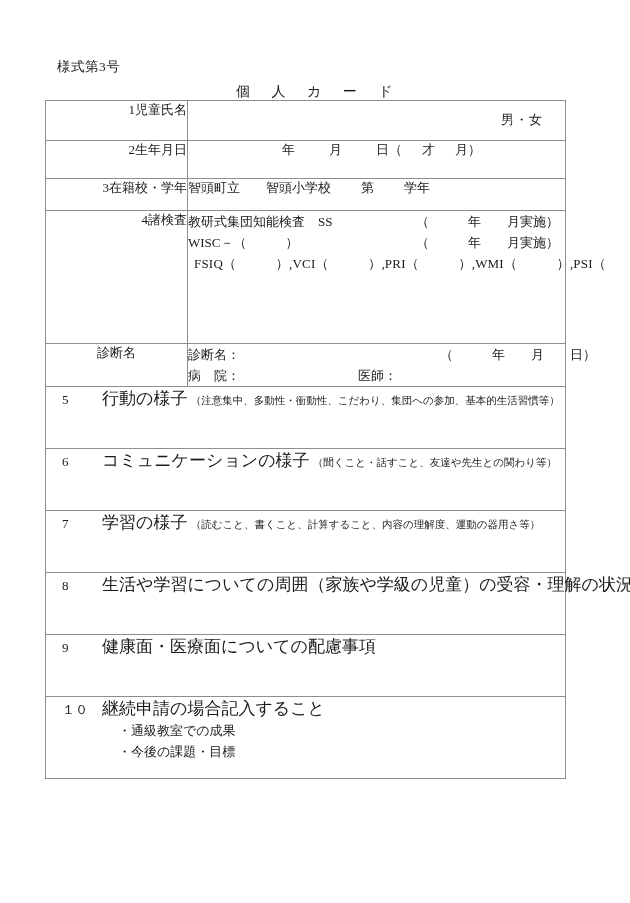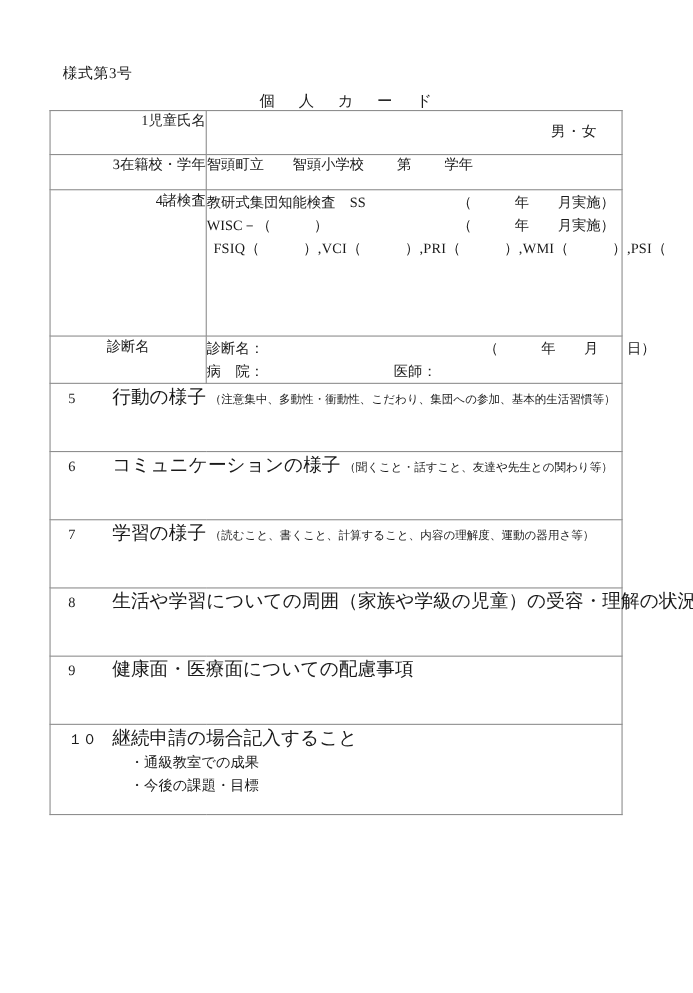--- a/index.html
+++ b/index.html
@@ -188,20 +188,28 @@
 
       <tr class="r1">
         <td class="lbl-cell">
           <span class="num">1</span><span class="txt">児童氏名</span>
         </td>
         <td class="val-cell">
           <span class="gender">男・女</span>
         </td>
       </tr>
 
+      <tr class="r2">
+        <td class="lbl-cell">
+          <span class="num">2</span><span class="txt">生年月日</span>
+        </td>
+        <td class="val-cell">
+          <span class="dob"><span>年</span><span class="sp"></span><span>月</span><span class="sp"></span><span>日（</span><span class="sp-s"></span><span>才</span><span class="sp-s"></span><span>月）</span></span>
+        </td>
+      </tr>
 
       <tr class="r3">
         <td class="lbl-cell">
           <span class="num">3</span><span class="txt">在籍校・学年</span>
         </td>
         <td class="val-cell">
           <span class="school"><span>智頭町立</span><span class="g1"></span><span>智頭小学校</span><span class="g2"></span><span>第</span><span class="g2"></span><span>学年</span></span>
         </td>
       </tr>
 

